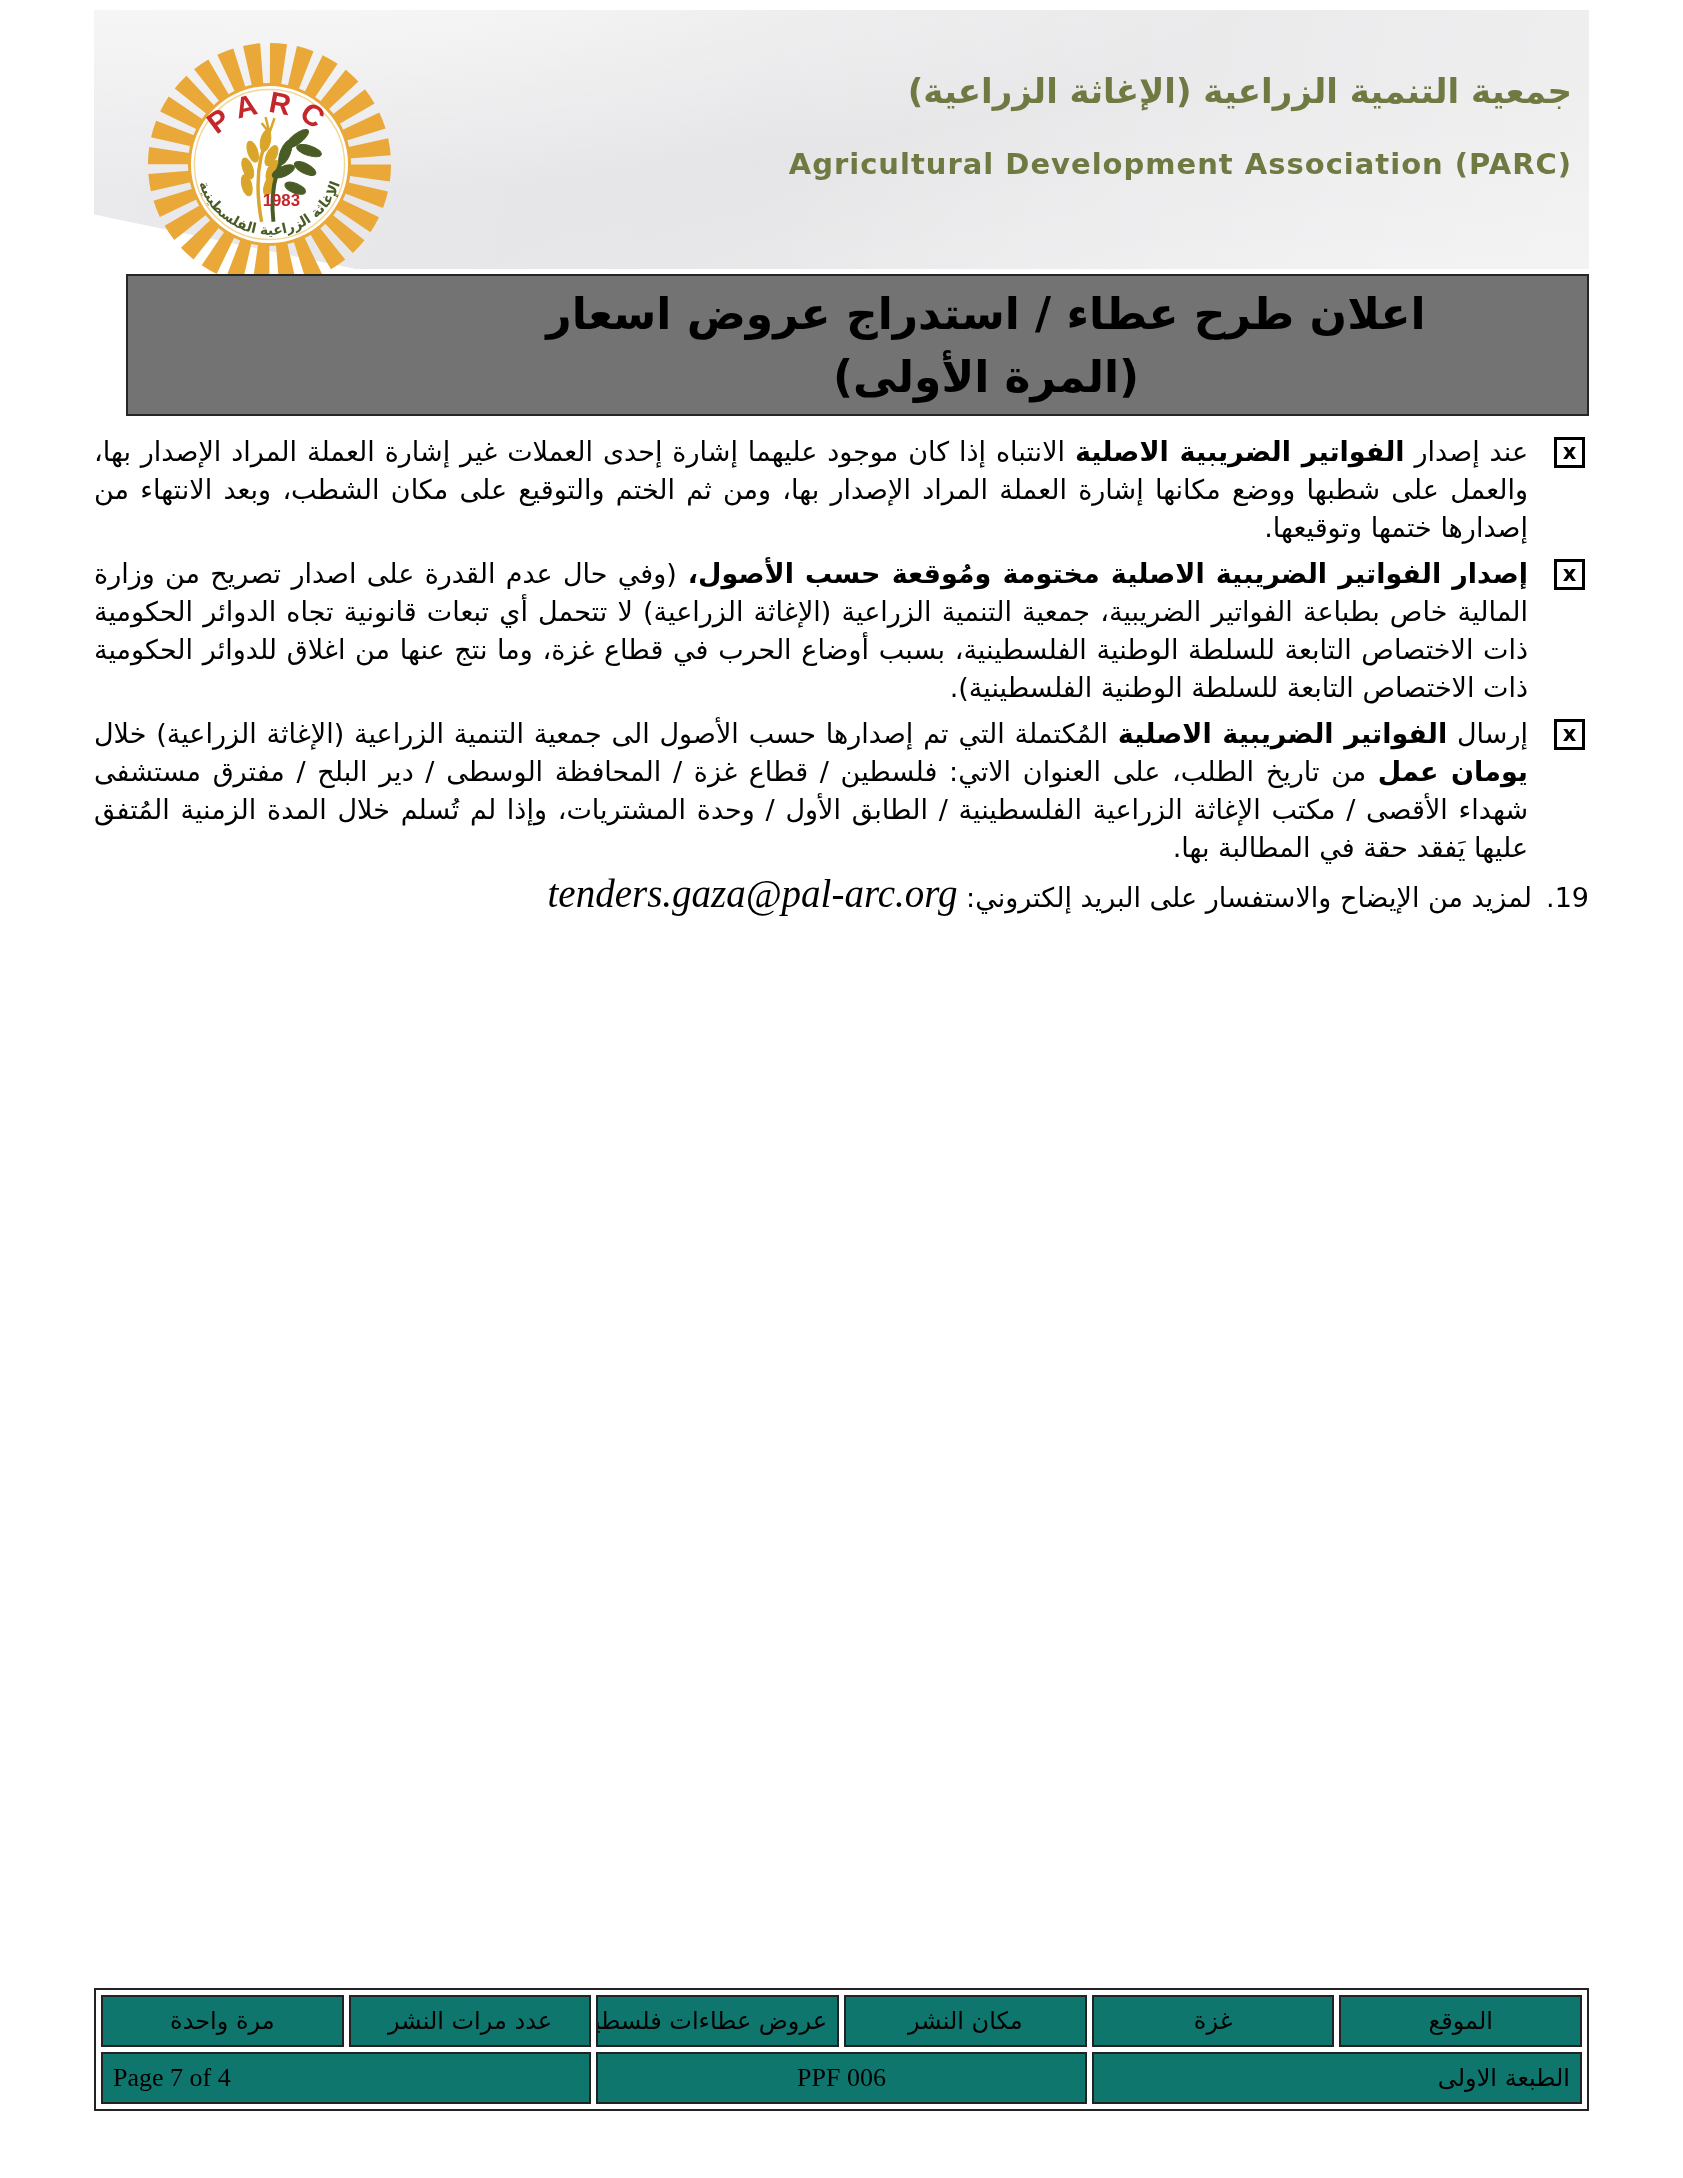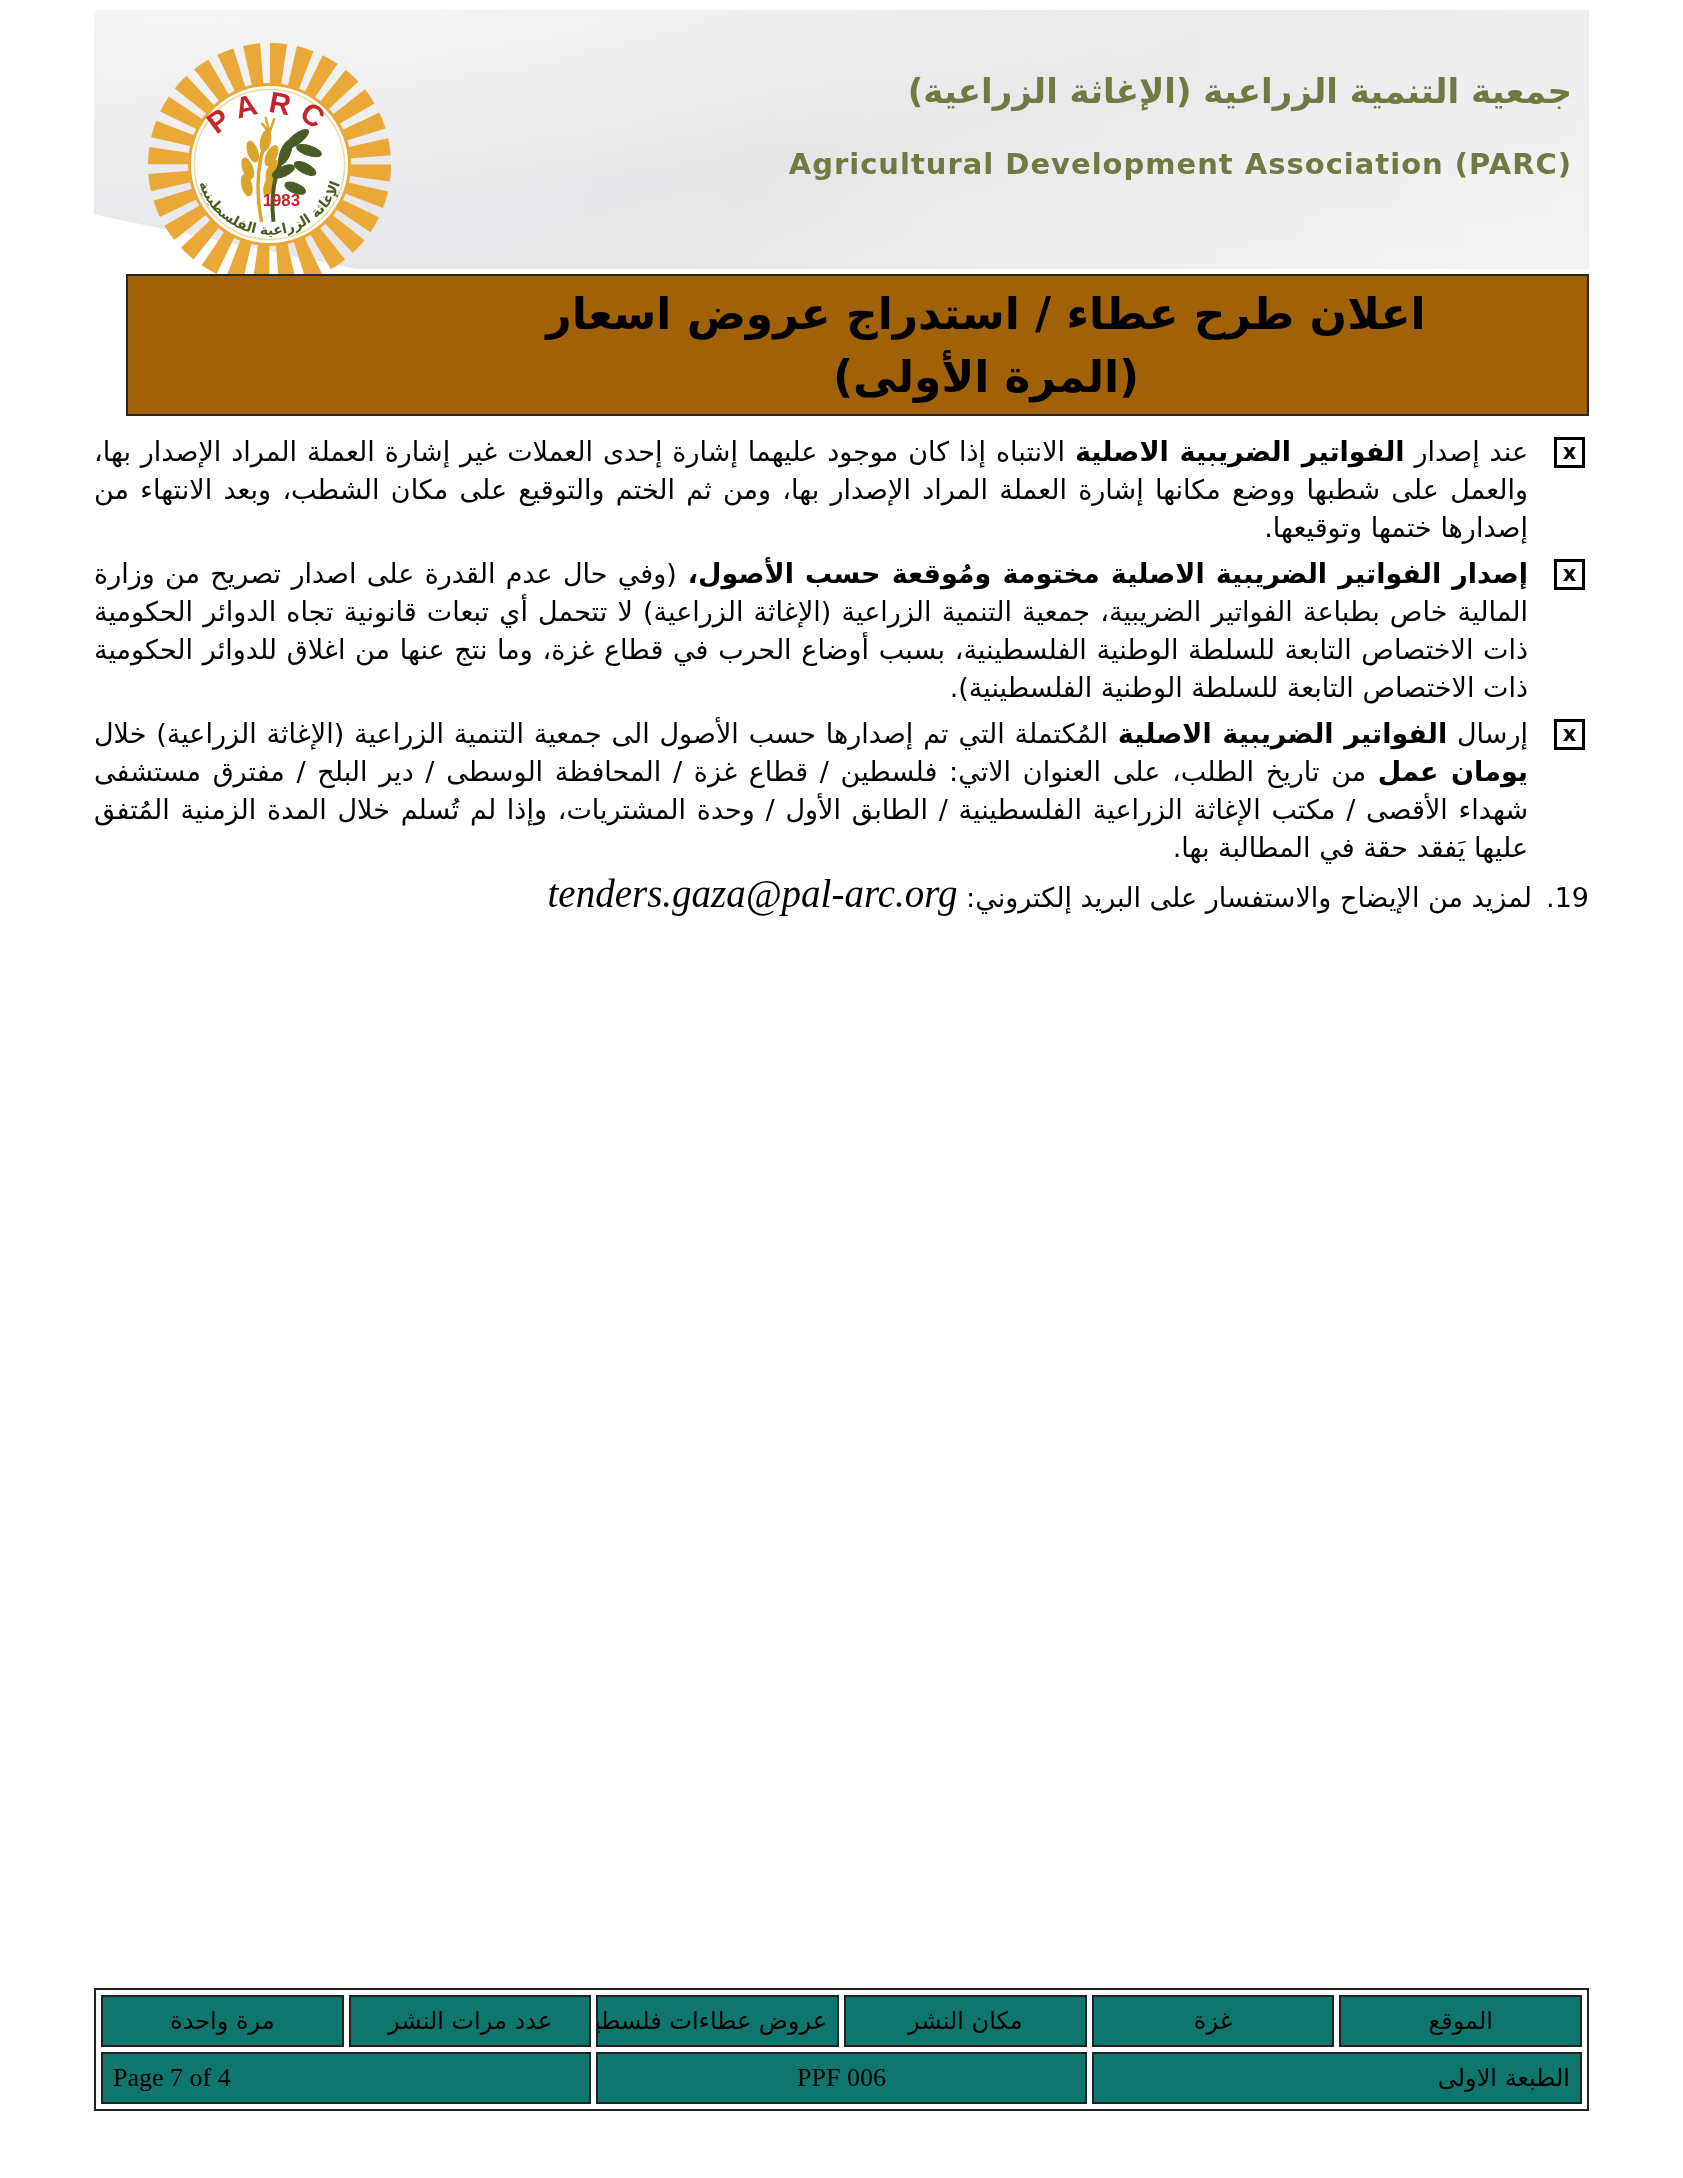--- a/index.html
+++ b/index.html
@@ -18,21 +18,21 @@
   }
   .org-names{
     position:absolute;right:111px;top:71px;text-align:right;
   }
   .org-ar{font-size:34px;font-weight:bold;letter-spacing:0px;}
   .org-en{font-size:29px;font-weight:bold;margin-top:22px;letter-spacing:1px;}
   .logo-wrap{position:absolute;left:145px;top:40px;width:249px;height:249px;}
   
   .title-box{
     position:absolute;left:126px;right:94px;top:274px;height:142px;
-    border:2px solid #262626;background:#a16207;box-sizing:border-box;
+    border:2px solid #262626;background:#737373;box-sizing:border-box;
     direction:rtl;text-align:center;padding-left:257px;padding-top:6px;
   }
   .title-line{font-size:44px;font-weight:bold;line-height:63px;}
   
   .body-area{
     position:absolute;left:94px;right:94px;top:433px;
     direction:rtl;text-align:justify;font-size:27px;line-height:38px;
   }
   .para{margin:0 0 8px 0;}
   .checkbox-para{position:relative;padding-right:61px;}

